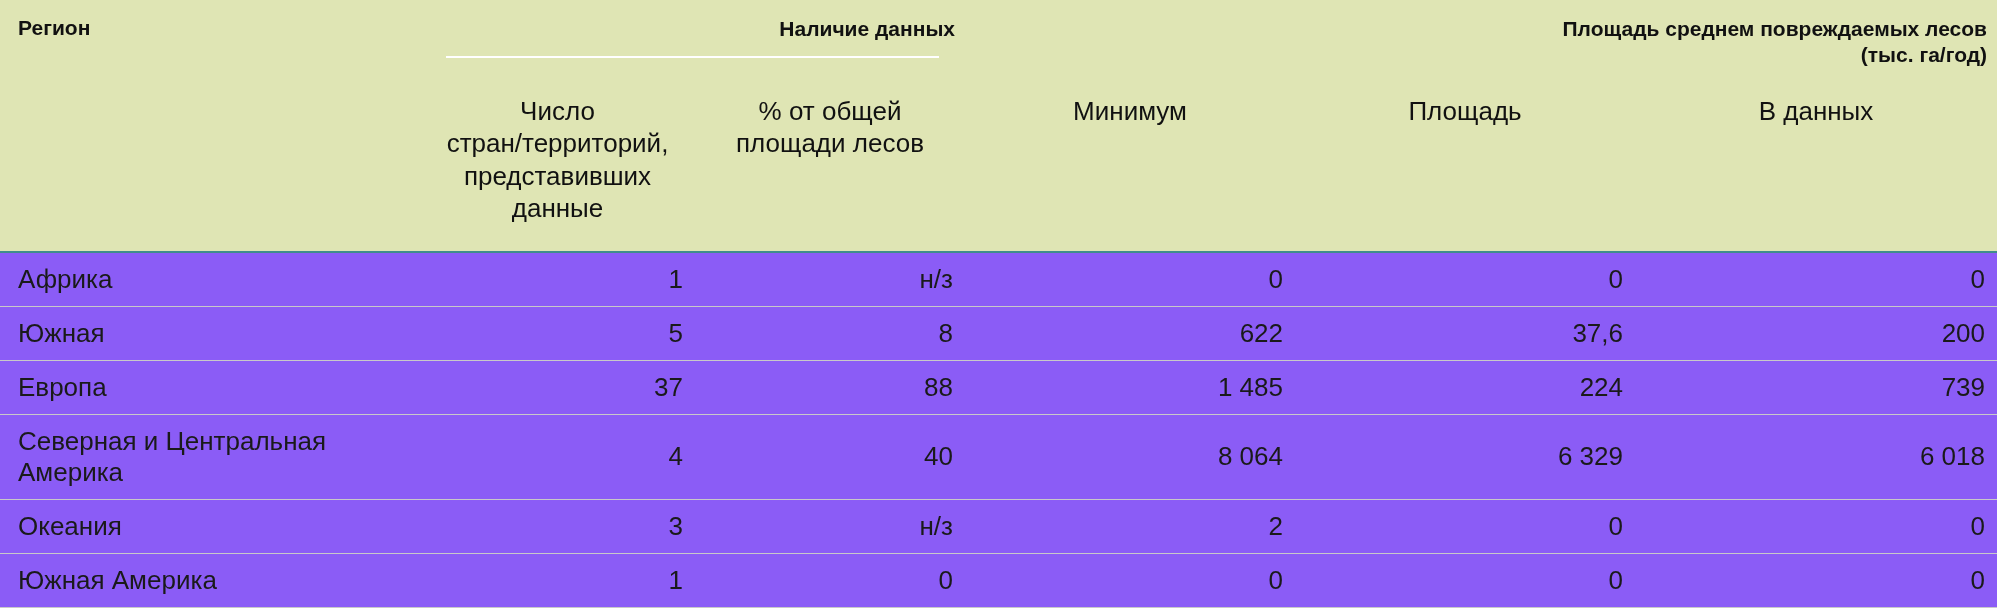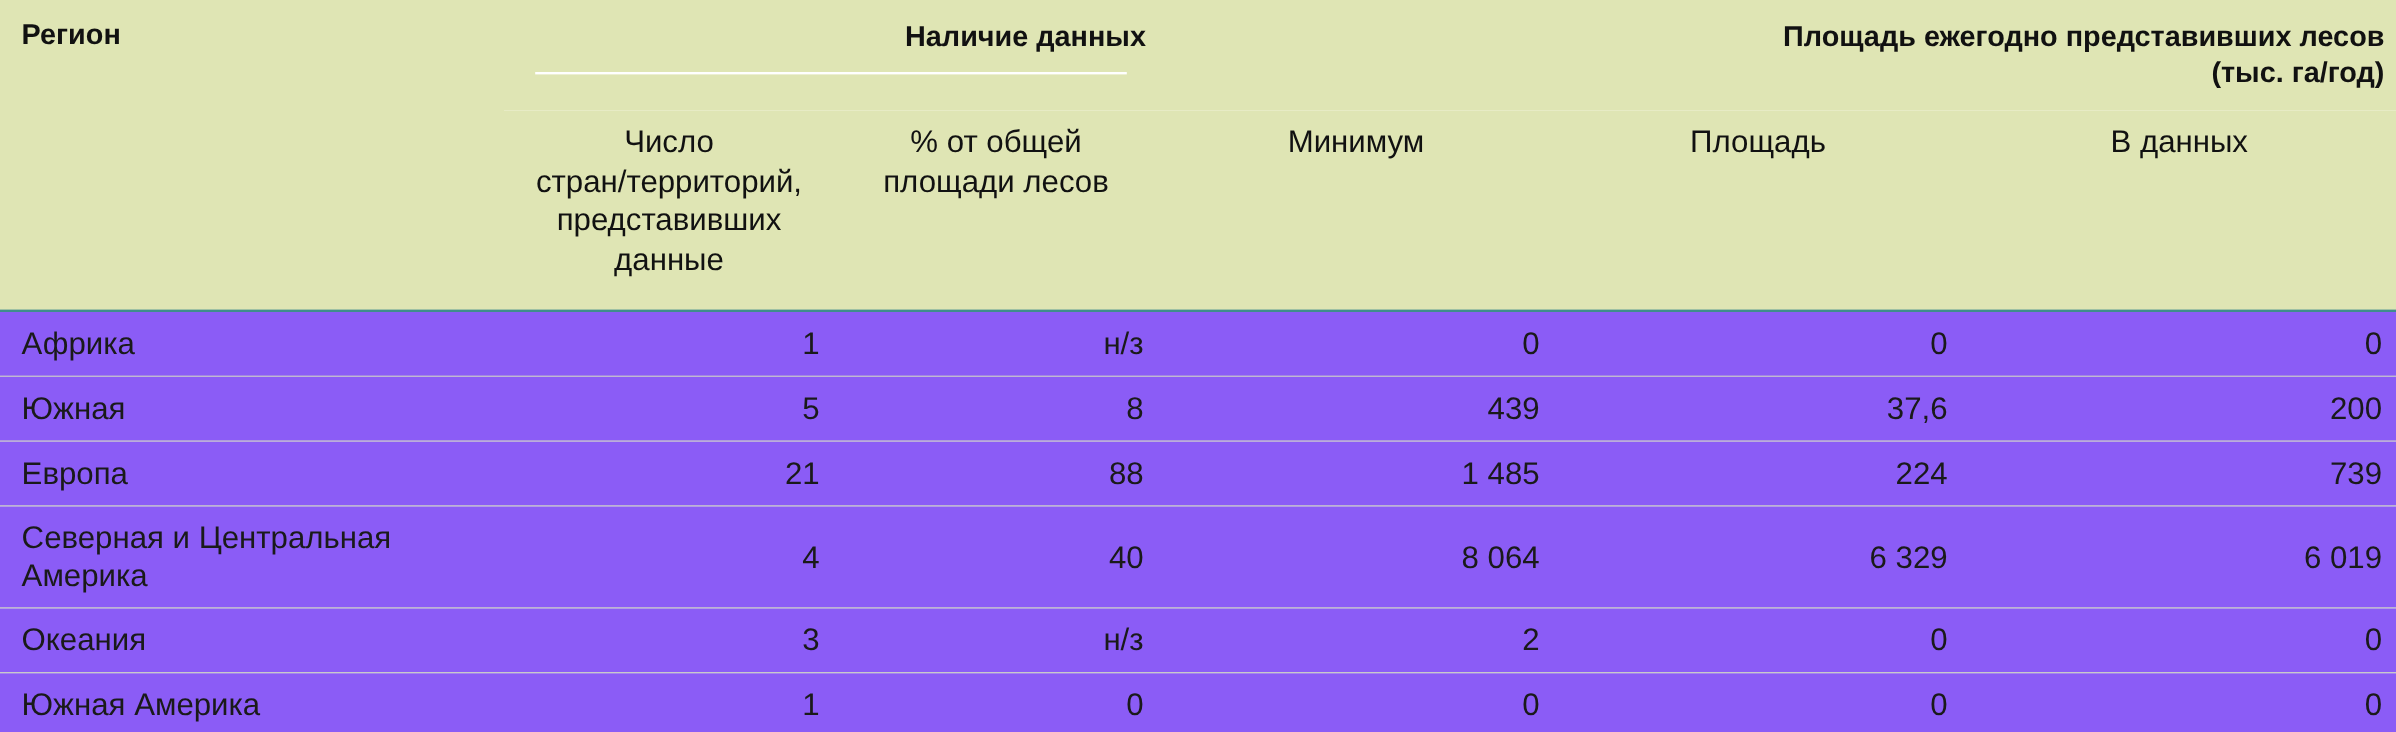--- a/index.html
+++ b/index.html
@@ -23,21 +23,21 @@
     width: 1997px;
     table-layout: fixed;
     font-size: 25px;
   }
   
   thead tr.head-top th {
     background: #dfe5b4;
     padding: 0;
     vertical-align: top;
     font-weight: 700;
-    font-size: 24px;
+    font-size: 21px;
     color: #111;
   }
   .region-head {
     text-align: left;
     padding: 16px 0 0 18px !important;
     vertical-align: top;
   }
   .group-head {
     text-align: right;
     padding: 16px 10px 0 10px !important;
@@ -103,21 +103,21 @@
     <thead>
       <tr class="head-top">
         <th class="region-head" rowspan="2">
           <span>Регион</span>
         </th>
         <th class="group-head" colspan="2">
           <span class="group-title">Наличие данных</span>
           <div class="rule"></div>
         </th>
         <th class="group-head" colspan="3">
-          <span class="group-title">Площадь ежегодно представивших лесов</span>
+          <span class="group-title">Площадь среднем повреждаемых лесов</span>
           <span class="group-title">(тыс. га/год)</span>
           <div class="rule transparent"></div>
         </th>
       </tr>
       <tr class="head-sub">
         <th style="white-space: pre-line;">Число
 стран/территорий,
 представивших данные</th>
         <th style="white-space: pre-line;">% от общей
 площади лесов</th>
@@ -132,39 +132,39 @@
         <td>1</td>
         <td>н/з</td>
         <td>0</td>
         <td>0</td>
         <td>0</td>
       </tr>
       <tr>
         <td class="region-cell">Южная</td>
         <td>5</td>
         <td>8</td>
-        <td>439</td>
+        <td>622</td>
         <td>37,6</td>
         <td>200</td>
       </tr>
       <tr>
         <td class="region-cell">Европа</td>
-        <td>21</td>
+        <td>37</td>
         <td>88</td>
         <td>1 485</td>
         <td>224</td>
         <td>739</td>
       </tr>
       <tr>
         <td class="region-cell">Северная и Центральная Америка</td>
         <td>4</td>
         <td>40</td>
         <td>8 064</td>
         <td>6 329</td>
-        <td>6 019</td>
+        <td>6 018</td>
       </tr>
       <tr>
         <td class="region-cell">Океания</td>
         <td>3</td>
         <td>н/з</td>
         <td>2</td>
         <td>0</td>
         <td>0</td>
       </tr>
       <tr>

